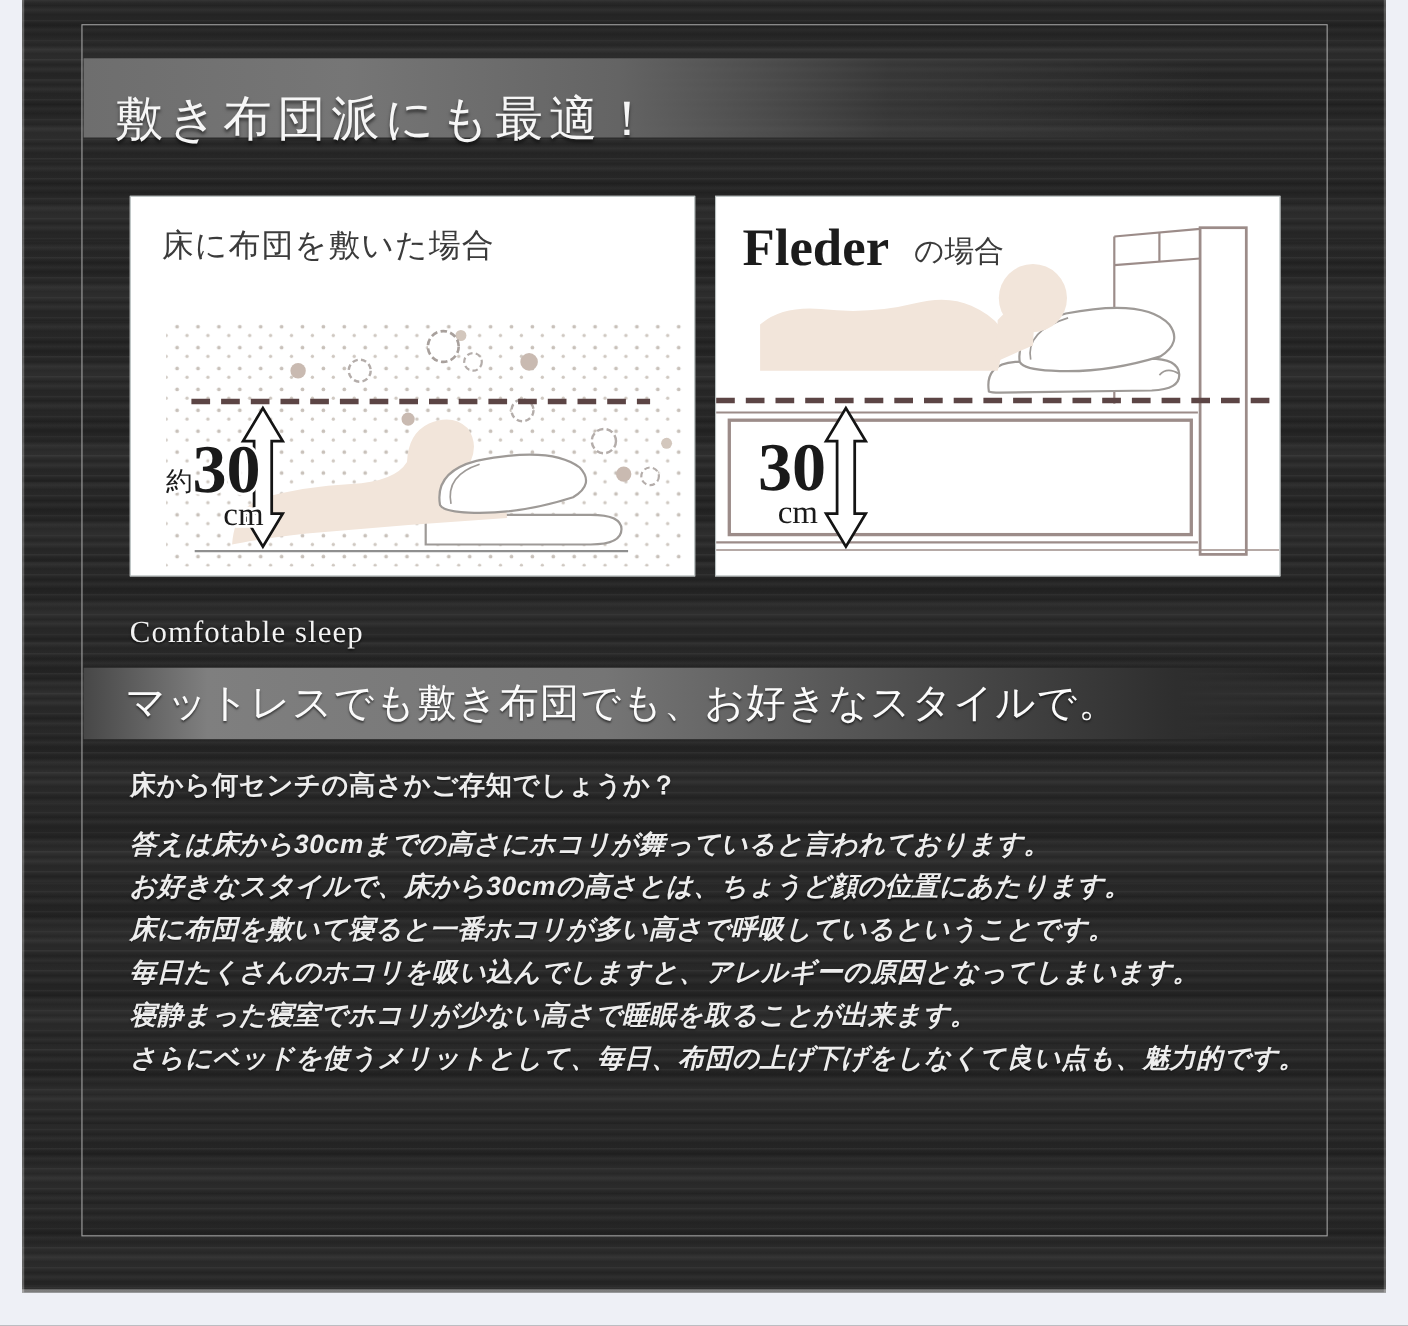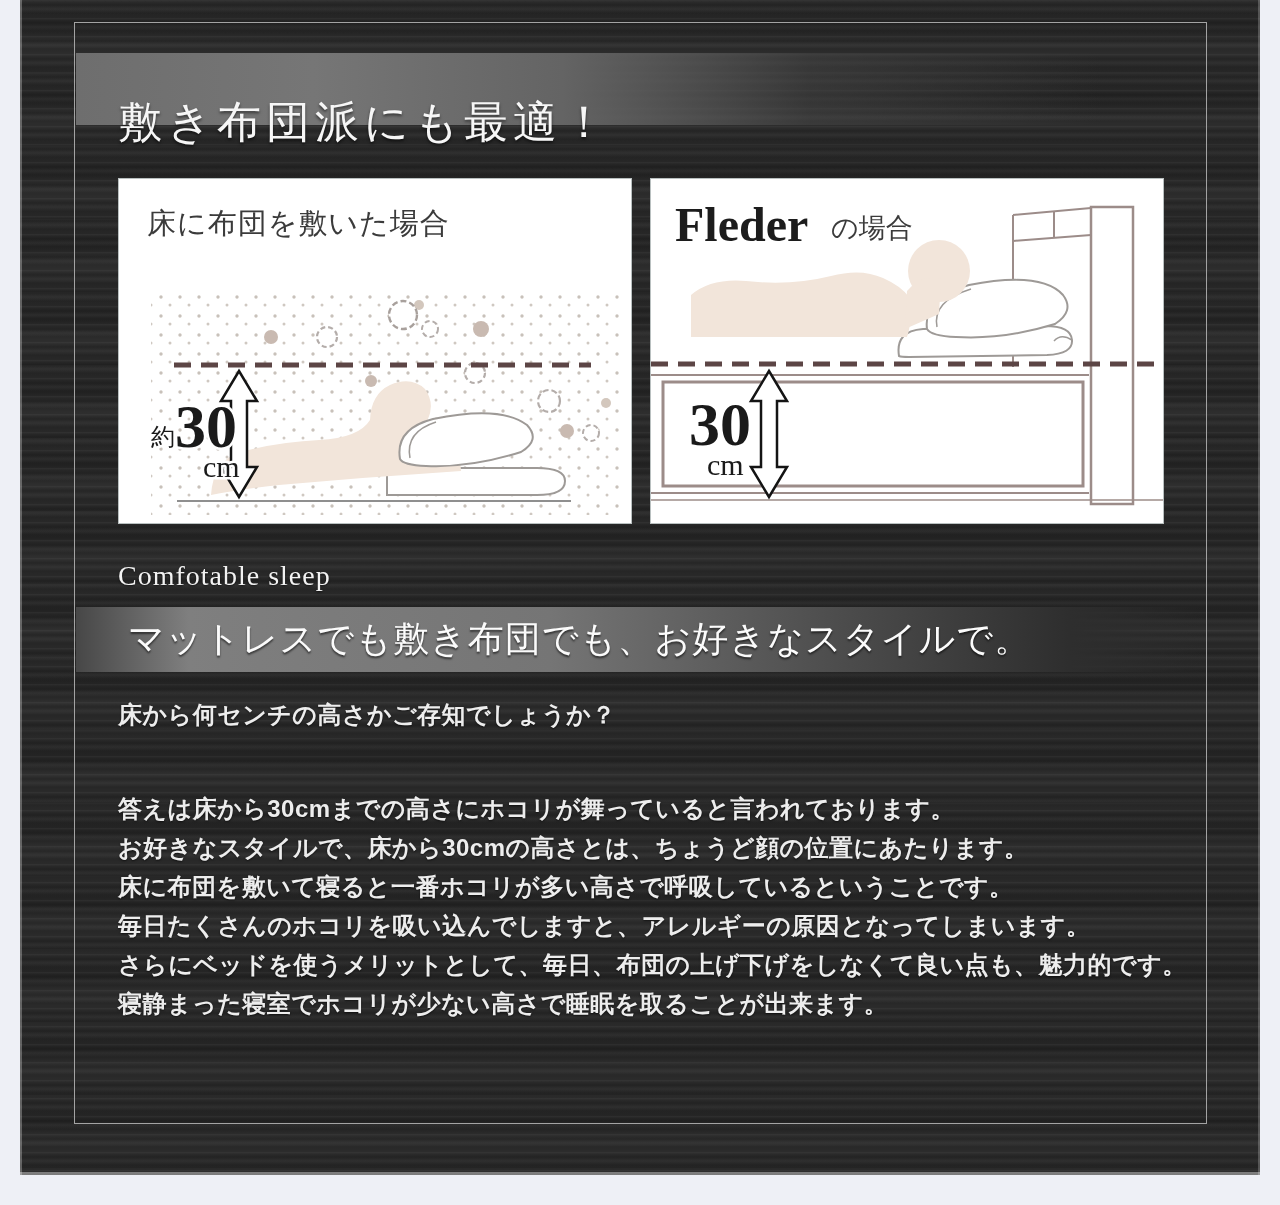--- a/index.html
+++ b/index.html
@@ -27,21 +27,21 @@
   .frame {
     position:absolute; left:54px; top:22px; width:1131px; height:1100px;
     border:1px solid #a3a3a3;
   }
   .header-bar {
     position:absolute; left:56px; top:53px; width:1080px; height:72px;
     background:linear-gradient(90deg,#6e6e6e 0%, #767676 22%, #646464 45%,
                rgba(70,70,70,0.55) 68%, rgba(40,40,40,0) 95%);
   }
   .header-bar h1 {
-    margin:18px; padding:16px 0 0 24px; line-height:71px;
+    margin:4px; padding:16px 0 0 24px; line-height:71px;
     font-family:"Liberation Serif", serif; font-weight:400;
     font-size:44px; color:#f6f6f6; letter-spacing:5px;
     text-shadow:0 2px 3px rgba(0,0,0,0.55);
   }
   .illus {
     position:absolute; top:178px; width:512px; height:344px;
     background:#ffffff; border:1px solid #b9c0c0;
   }
   .illus-left  { left:98px;  }
   .illus-right { left:630px; }
@@ -51,33 +51,33 @@
     color:#f2f2f2; letter-spacing:1px;
     text-shadow:0 1px 2px rgba(0,0,0,0.6);
     text-align:center;
   }
   .heading-bar {
     position:absolute; left:56px; top:607px; width:1128px; height:65px;
     background:linear-gradient(90deg,#474747 0%, #7f7f7f 10%, #757575 42%,
                #4c4c4c 68%, #2e2e2e 88%, rgba(38,38,38,0) 100%);
   }
   .heading-bar h2 {
-    margin:0; padding-left:52px; line-height:64px;
+    margin:0; padding-left:38px; line-height:64px;
     font-size:36px; font-weight:400; color:#fbfbfb; letter-spacing:1px;
     text-shadow:0 2px 2px rgba(0,0,0,0.55);
   }
   .para {
     position:absolute; left:98px; margin:0;
     font-size:24px; font-weight:700; color:#ededed; letter-spacing:0.5px;
     text-shadow:0 1px 2px rgba(0,0,0,0.6);
   }
   .para span { display:block; }
   .para-1 { top:696px; }
   .para-1 span { line-height:38px; }
-  .para-2 { top:789px; }
+  .para-2 { top:748px;font-style:italic; }
   .para-2 span { line-height:39px; }
   svg text { user-select:none; }
   .jp-serif { font-family:"Liberation Serif", serif; }
 </style>
 </head>
 <body>
 
 <div class="stage">
   <div class="wood">
     <div class="frame"></div>
@@ -178,17 +178,17 @@
 
     <p class="para para-1">
       <span>床から何センチの高さかご存知でしょうか？</span>
     </p>
 
     <p class="para para-2">
       <span>答えは床から30cmまでの高さにホコリが舞っていると言われております。</span>
       <span>お好きなスタイルで、床から30cmの高さとは、ちょうど顔の位置にあたります。</span>
       <span>床に布団を敷いて寝ると一番ホコリが多い高さで呼吸しているということです。</span>
       <span>毎日たくさんのホコリを吸い込んでしますと、アレルギーの原因となってしまいます。</span>
+      <span>寝静まった寝室でホコリが少ない高さで睡眠を取ることが出来ます。</span>
       <span>さらにベッドを使うメリットとして、毎日、布団の上げ下げをしなくて良い点も、魅力的です。</span>
-      <span>寝静まった寝室でホコリが少ない高さで睡眠を取ることが出来ます。</span>
     </p>
   </div>
 </div>
 
 </body></html>

